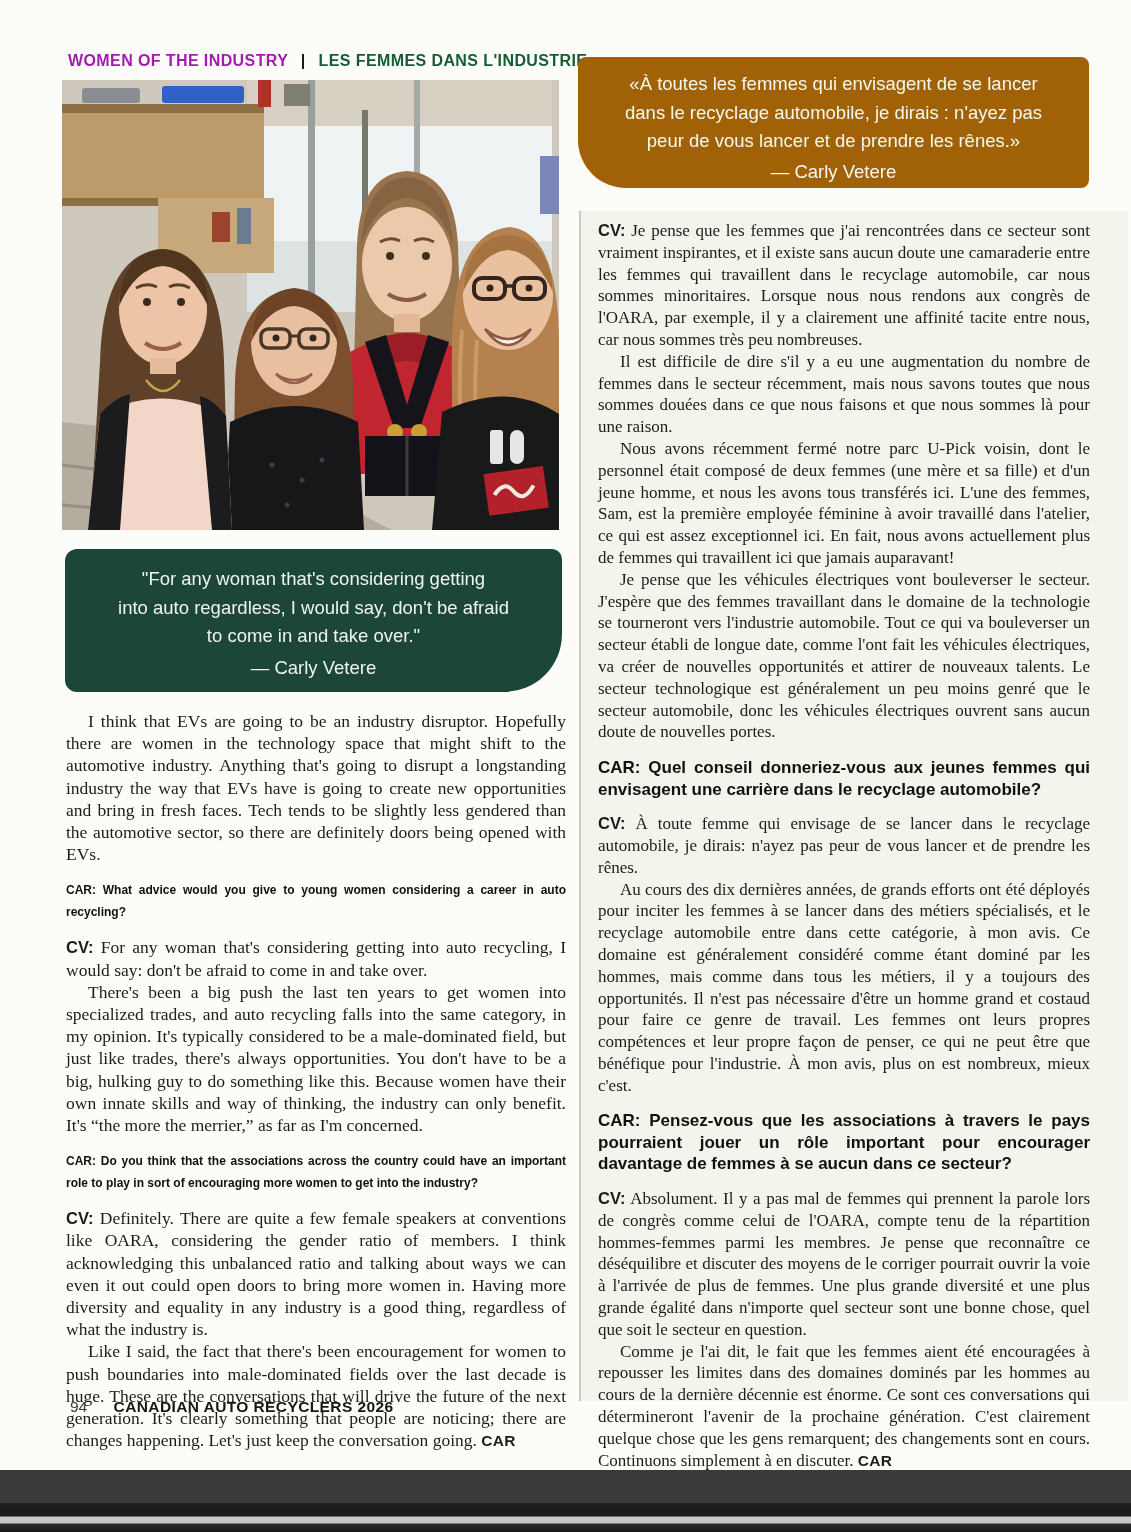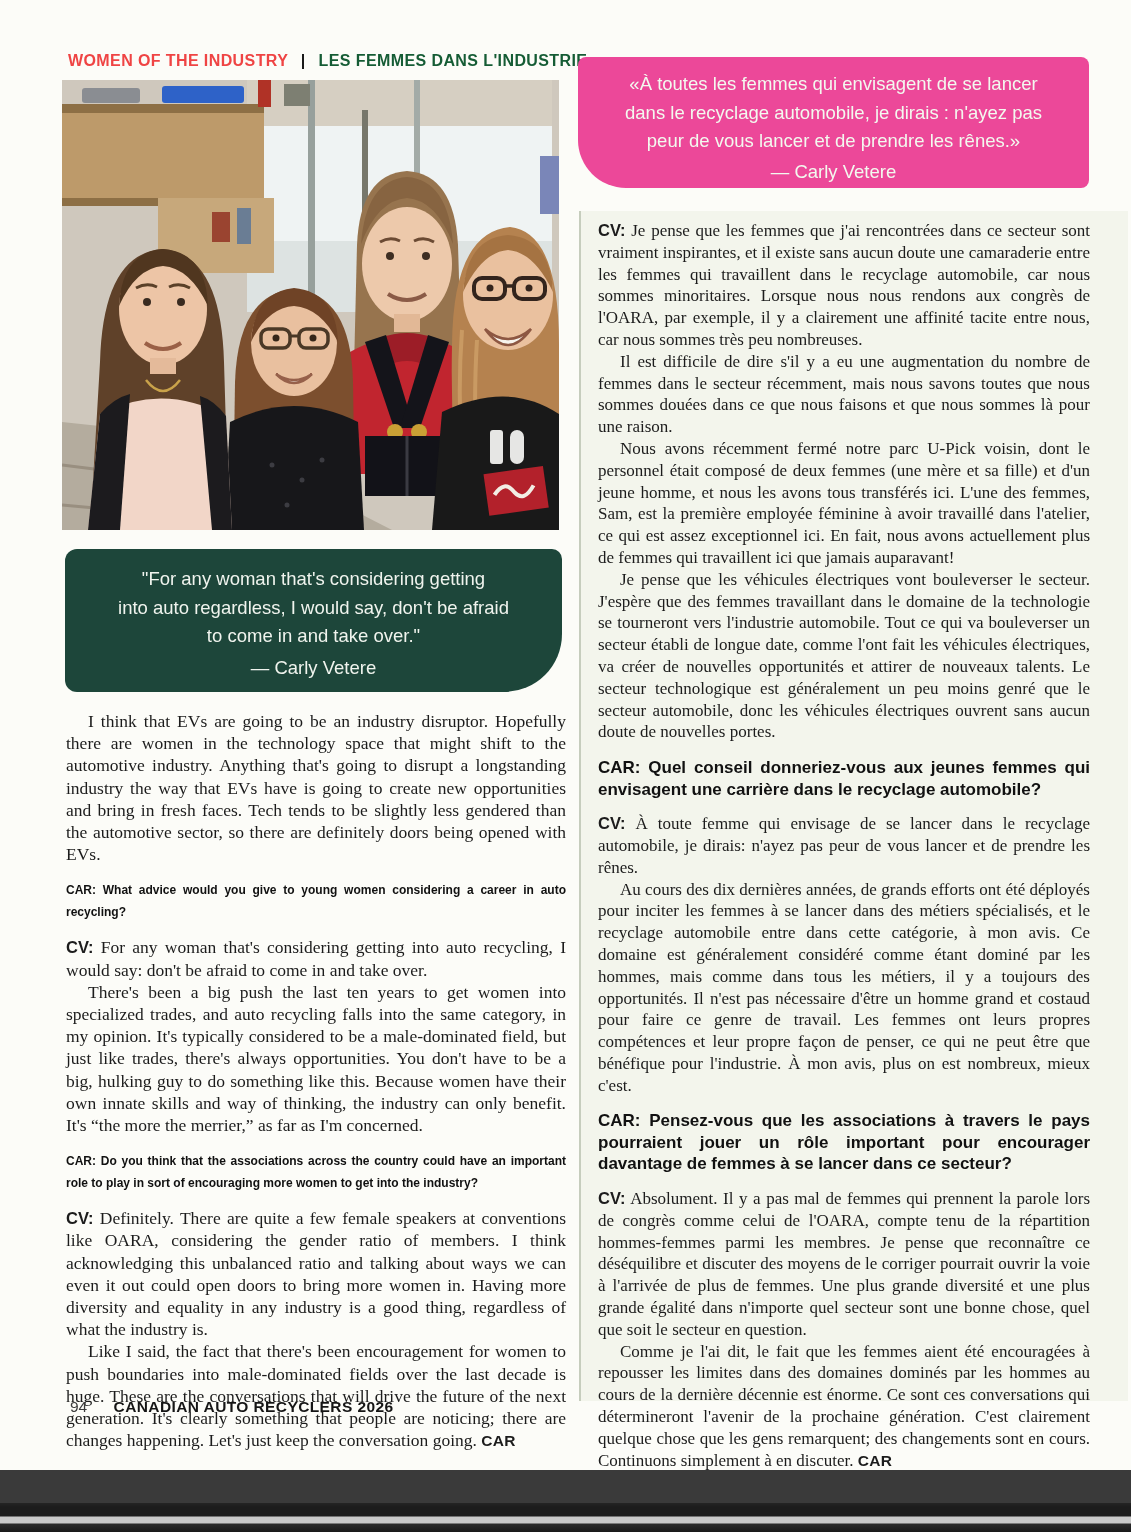--- a/index.html
+++ b/index.html
@@ -1,32 +1,32 @@
 <!DOCTYPE html>
 <html><head>
 <meta charset="utf-8">
 <style>
   html,body{margin:0;padding:0;background:#e8e8e6;}
   .page{position:relative;width:1131px;height:1532px;background:#fcfcf8;margin:0 auto;overflow:hidden;font-family:"Liberation Sans",sans-serif;}
 
   
   .kicker{position:absolute;left:68px;top:52px;font-size:16px;font-weight:bold;letter-spacing:.4px;white-space:nowrap;}
-  .kicker .k-en{color:#ef4444;}
+  .kicker .k-en{color:#a21caf;}
   .kicker .k-sep{color:#1a1a1a;margin:0 8px;}
   .kicker .k-fr{color:#155c35;}
 
   
   .photo{position:absolute;left:62px;top:80px;width:497px;height:450px;background:#cfc8bd;overflow:hidden;}
 
   
   .quote-box{box-sizing:border-box;text-align:center;}
   .quote-en{position:absolute;left:65px;top:549px;width:497px;height:143px;background:#1d463a;border-radius:12px 10px 58px 12px;padding-top:16px;}
   .quote-en .q-line{color:#f0f4ee;font-size:18.5px;line-height:28.5px;}
   .quote-en .q-attr{color:#f0f4ee;font-size:18.5px;line-height:30px;margin-top:2px;}
-  .quote-fr{position:absolute;left:578px;top:57px;width:511px;height:131px;background:#ec4899;border-radius:8px 8px 8px 48px;padding-top:13px;}
+  .quote-fr{position:absolute;left:578px;top:57px;width:511px;height:131px;background:#a16207;border-radius:8px 8px 8px 48px;padding-top:13px;}
   .quote-fr .q-line{color:#f3f9ef;font-size:18.5px;line-height:28.5px;}
   .quote-fr .q-attr{color:#f3f9ef;font-size:18.5px;line-height:30px;margin-top:1px;}
 
   
   .col-tint{position:absolute;left:581px;top:211px;width:547px;height:1190px;background:#f3f5ec;}
   .col-rule{position:absolute;left:579px;top:211px;width:2px;height:1190px;background:#c6cdbd;}
 
   
   .article{position:absolute;text-align:justify;color:#1c1c1c;}
   .article p{margin:0;font-family:"Liberation Serif",serif;}
@@ -188,21 +188,21 @@
   </div>
 
   <div class="article right-col">
     <p><span class="speaker">CV:</span> <span>Je pense que les femmes que j'ai rencontrées dans ce secteur sont vraiment inspirantes, et il existe sans aucun doute une camaraderie entre les femmes qui travaillent dans le recyclage automobile, car nous sommes minoritaires. Lorsque nous nous rendons aux congrès de l'OARA, par exemple, il y a clairement une affinité tacite entre nous, car nous sommes très peu nombreuses.</span></p>
     <p class="indent">Il est difficile de dire s'il y a eu une augmentation du nombre de femmes dans le secteur récemment, mais nous savons toutes que nous sommes douées dans ce que nous faisons et que nous sommes là pour une raison.</p>
     <p class="indent">Nous avons récemment fermé notre parc U-Pick voisin, dont le personnel était composé de deux femmes (une mère et sa fille) et d'un jeune homme, et nous les avons tous transférés ici. L'une des femmes, Sam, est la première employée féminine à avoir travaillé dans l'atelier, ce qui est assez exceptionnel ici. En fait, nous avons actuellement plus de femmes qui travaillent ici que jamais auparavant!</p>
     <p class="indent">Je pense que les véhicules électriques vont bouleverser le secteur. J'espère que des femmes travaillant dans le domaine de la technologie se tourneront vers l'industrie automobile. Tout ce qui va bouleverser un secteur établi de longue date, comme l'ont fait les véhicules électriques, va créer de nouvelles opportunités et attirer de nouveaux talents. Le secteur technologique est généralement un peu moins genré que le secteur automobile, donc les véhicules électriques ouvrent sans aucun doute de nouvelles portes.</p>
     <h3>CAR: Quel conseil donneriez-vous aux jeunes femmes qui envisagent une carrière dans le recyclage automobile?</h3>
     <p><span class="speaker">CV:</span> <span>À toute femme qui envisage de se lancer dans le recyclage automobile, je dirais: n'ayez pas peur de vous lancer et de prendre les rênes.</span></p>
     <p class="indent">Au cours des dix dernières années, de grands efforts ont été déployés pour inciter les femmes à se lancer dans des métiers spécialisés, et le recyclage automobile entre dans cette catégorie, à mon avis. Ce domaine est généralement considéré comme étant dominé par les hommes, mais comme dans tous les métiers, il y a toujours des opportunités. Il n'est pas nécessaire d'être un homme grand et costaud pour faire ce genre de travail. Les femmes ont leurs propres compétences et leur propre façon de penser, ce qui ne peut être que bénéfique pour l'industrie. À mon avis, plus on est nombreux, mieux c'est.</p>
-    <h3>CAR: Pensez-vous que les associations à travers le pays pourraient jouer un rôle important pour encourager davantage de femmes à se lancer dans ce secteur?</h3>
+    <h3>CAR: Pensez-vous que les associations à travers le pays pourraient jouer un rôle important pour encourager davantage de femmes à se aucun dans ce secteur?</h3>
     <p><span class="speaker">CV:</span> <span>Absolument. Il y a pas mal de femmes qui prennent la parole lors de congrès comme celui de l'OARA, compte tenu de la répartition hommes-femmes parmi les membres. Je pense que reconnaître ce déséquilibre et discuter des moyens de le corriger pourrait ouvrir la voie à l'arrivée de plus de femmes. Une plus grande diversité et une plus grande égalité dans n'importe quel secteur sont une bonne chose, quel que soit le secteur en question.</span></p>
     <p class="indent"><span>Comme je l'ai dit, le fait que les femmes aient été encouragées à repousser les limites dans des domaines dominés par les hommes au cours de la dernière décennie est énorme. Ce sont ces conversations qui détermineront l'avenir de la prochaine génération. C'est clairement quelque chose que les gens remarquent; des changements sont en cours. Continuons simplement à en discuter.</span> <span class="end-mark">CAR</span></p>
   </div>
 
   <div class="footer">
     <span class="page-num">94</span>
     <span class="pub">CANADIAN AUTO RECYCLERS 2026</span>
   </div>
 
   <div class="bottom-bar"></div>

